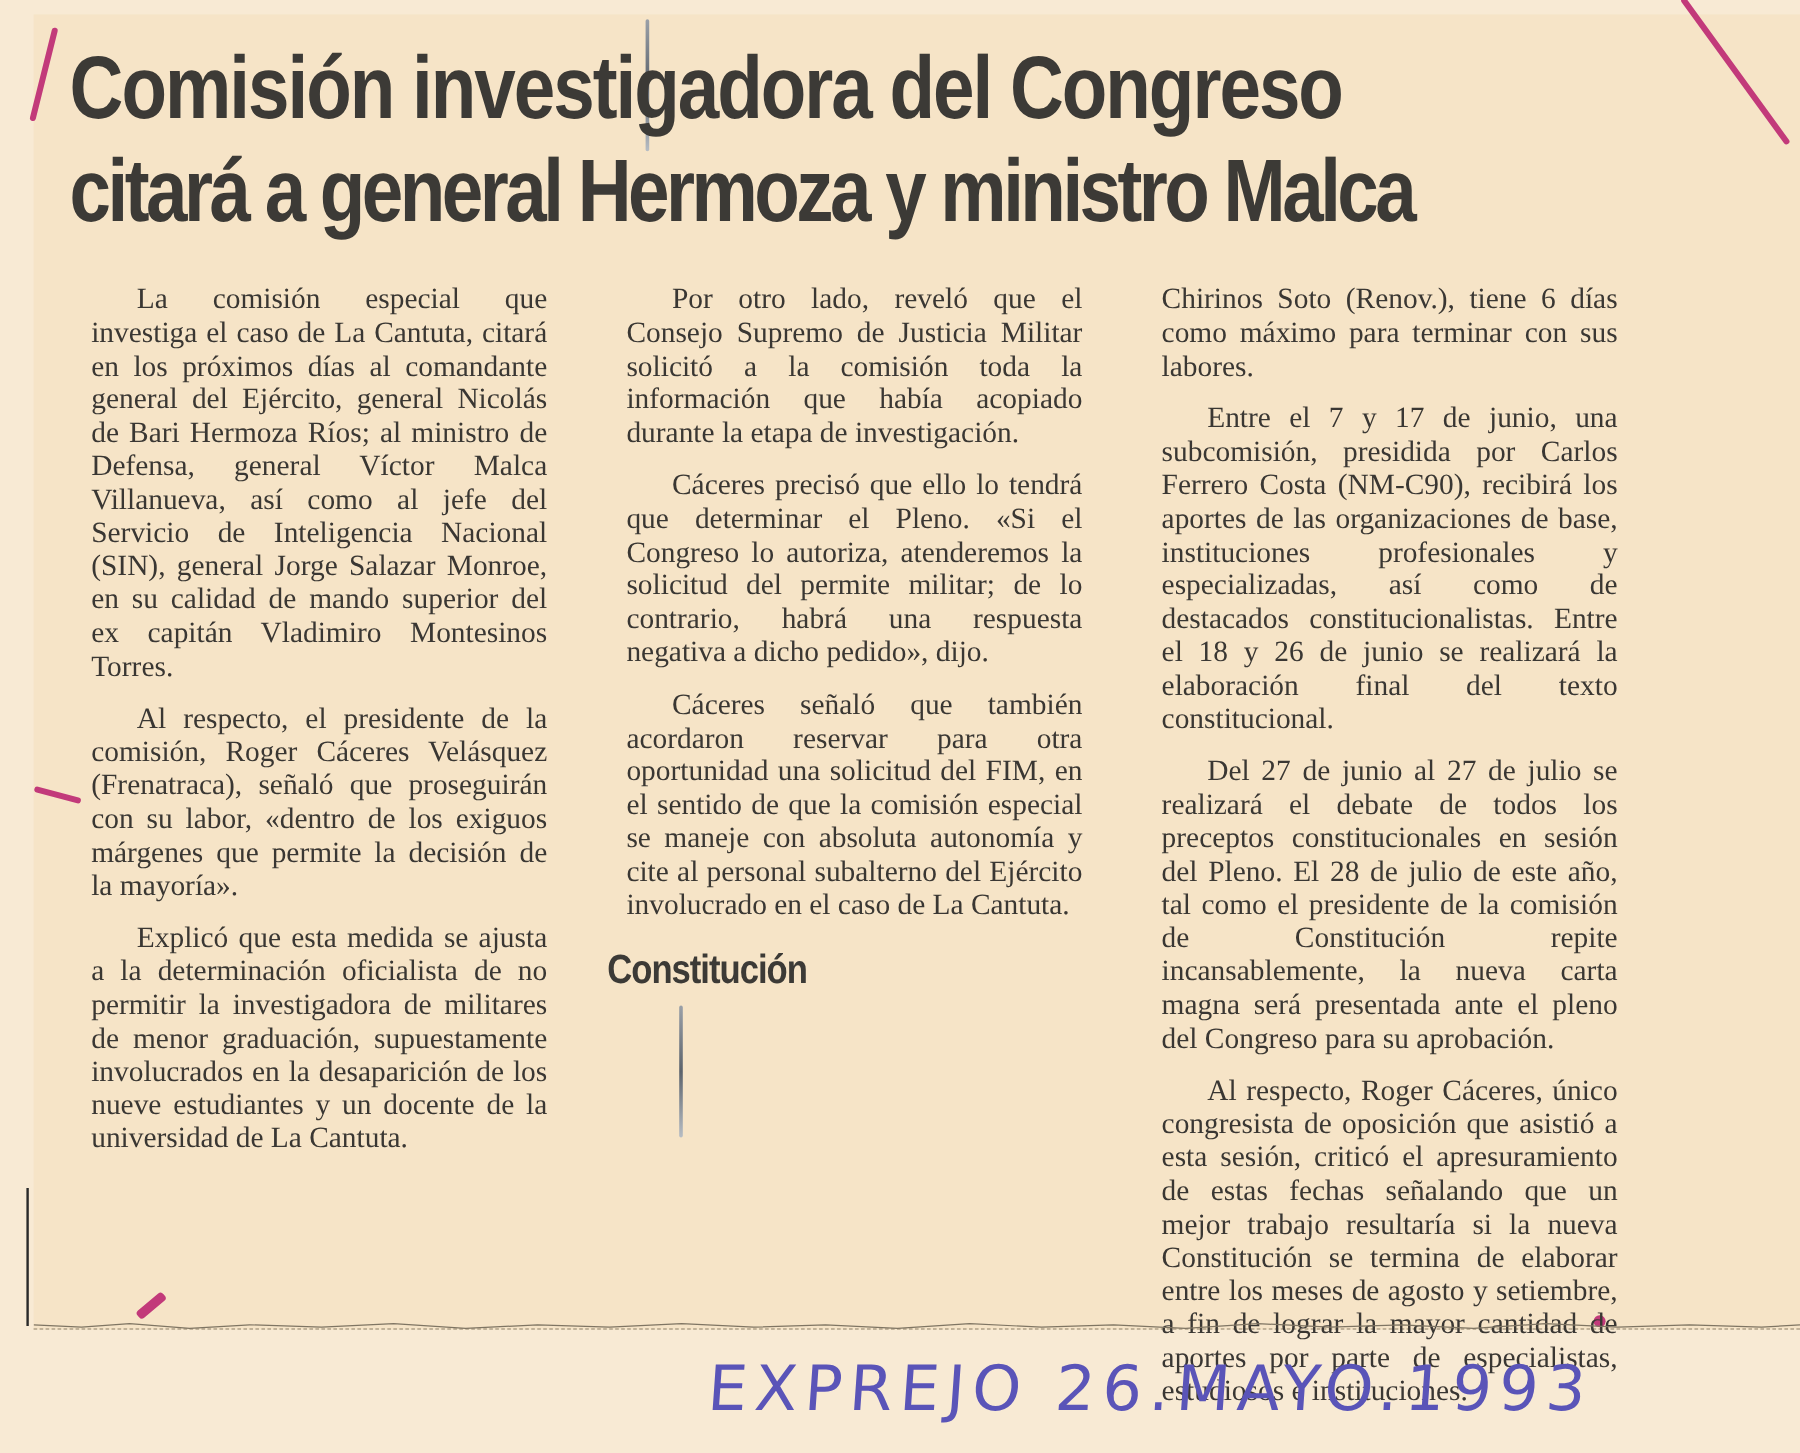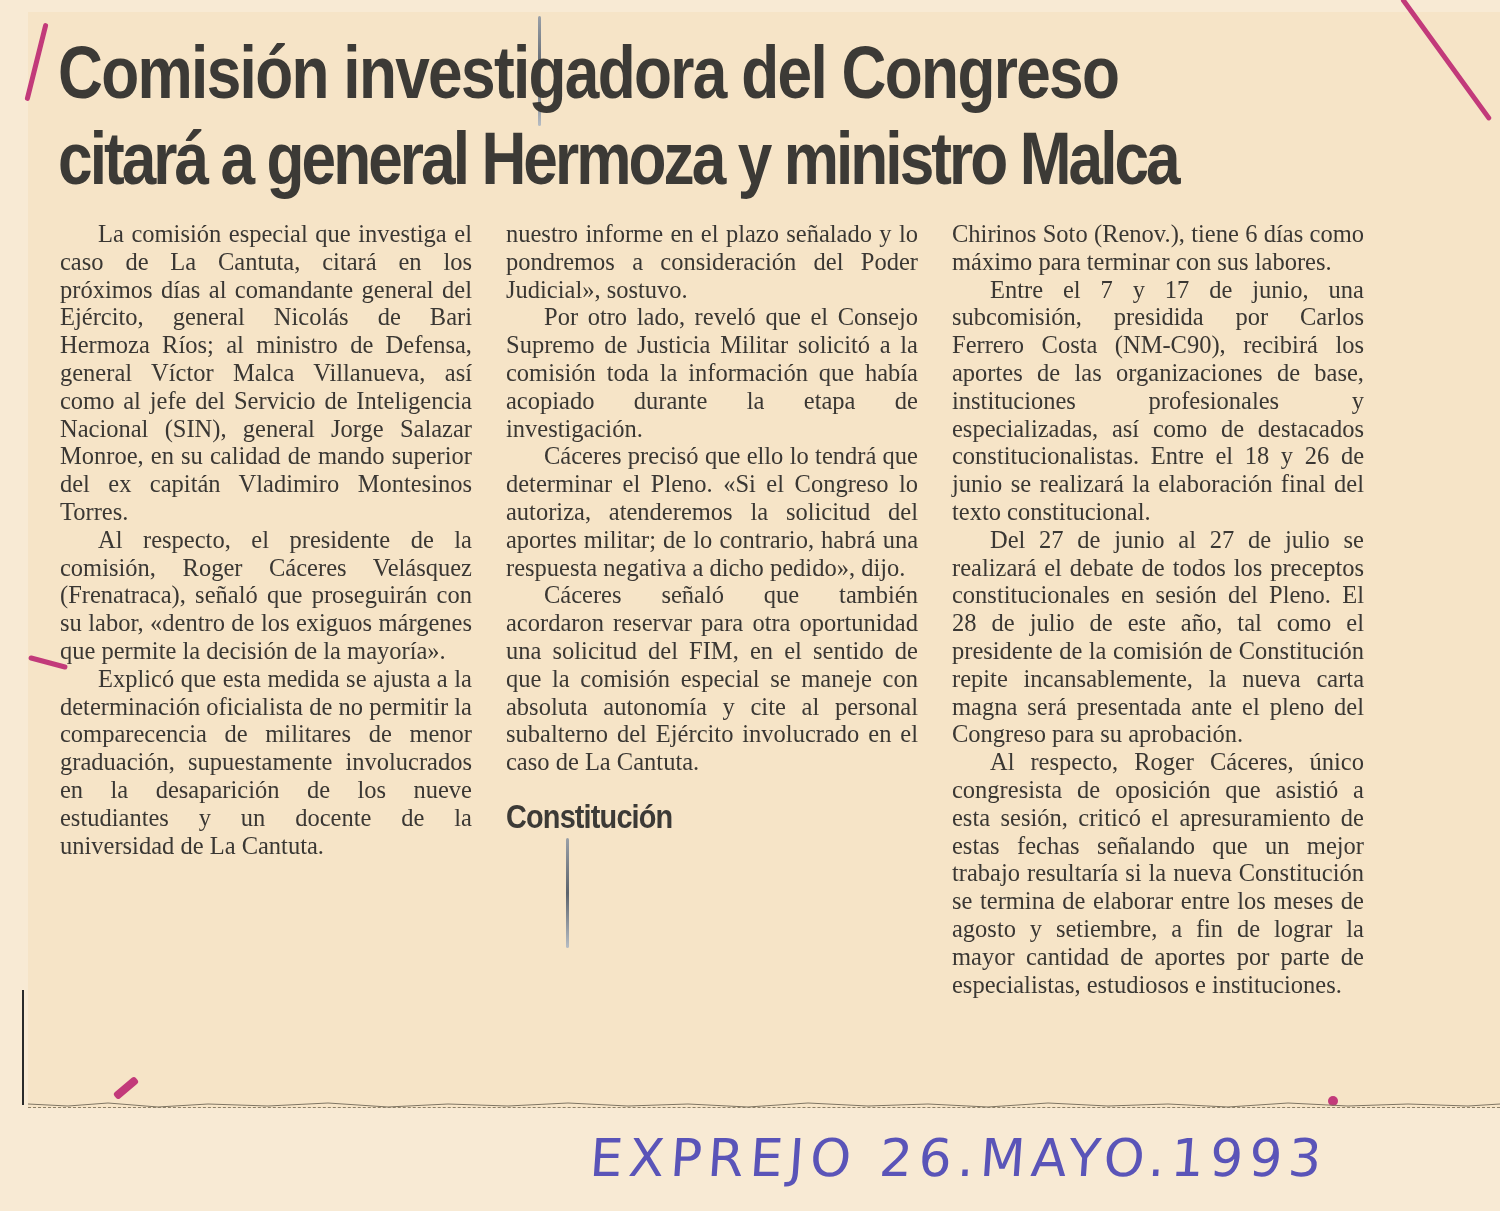--- a/index.html
+++ b/index.html
@@ -25,21 +25,21 @@
     color:#3c3a36; letter-spacing:-2px;
     transform:scaleX(0.84); transform-origin:left top;
   }
   .headline .line1 { font-size:74px; line-height:86px; white-space:nowrap; }
   .headline .line2 { font-size:74px; line-height:86px; white-space:nowrap; letter-spacing:-3.5px; }
   .col {
     position:absolute; top:220px; width:412px;
     font-family:"Liberation Serif", serif; font-size:24.5px; line-height:27.8px;
     color:#3a3733; text-align:justify; hyphens:manual;
   }
-  .col p { margin:0; text-indent:38px; }
+  .col p { margin:16px; text-indent:38px; }
   .col p.cont { text-indent:0; }
   .col1 { left:60px; }
   .col2 { left:506px; }
   .col3 { left:952px; }
   .subhead {
     font-family:"Liberation Sans", sans-serif; font-weight:bold;
     font-size:34px; line-height:40px; color:#3c3a36;
     margin:20px 0 24px 0; transform:scaleX(0.85); transform-origin:left top;
     letter-spacing:-1px;
   }
@@ -76,27 +76,26 @@
 <div class="staple" style="left:566px;top:838px;height:110px;"></div>
 
 <div class="headline">
   <div class="line1">Comisión investigadora del Congreso</div>
   <div class="line2">citará a general Hermoza y ministro Malca</div>
 </div>
 
 <div class="col col1">
   <p>La comisión especial que investiga el caso de La Cantuta, citará en los próximos días al comandante general del Ejército, general Nicolás de Bari Hermoza Ríos; al ministro de Defensa, general Víctor Malca Villanueva, así como al jefe del Servicio de Inteligencia Nacional (SIN), general Jorge Salazar Monroe, en su calidad de mando superior del ex capitán Vladimiro Montesinos Torres.</p>
   <p>Al respecto, el presidente de la comisión, Roger Cáceres Velásquez (Frenatraca), señaló que proseguirán con su labor, «dentro de los exiguos márgenes que permite la decisión de la mayoría».</p>
-  <p>Explicó que esta medida se ajusta a la determinación oficialista de no permitir la comparecencia de militares de menor graduación, supuestamente involucrados en la desaparición de los nueve estudiantes y un docente de la universidad de La Cantuta.</p>
+  <p>Explicó que esta medida se ajusta a la determinación oficialista de no permitir la investigadora de militares de menor graduación, supuestamente involucrados en la desaparición de los nueve estudiantes y un docente de la universidad de La Cantuta.</p>
 </div>
 
 <div class="col col2">
-  <p class="cont">nuestro informe en el plazo señalado y lo pondremos a consideración del Poder Judicial», sostuvo.</p>
   <p>Por otro lado, reveló que el Consejo Supremo de Justicia Militar solicitó a la comisión toda la información que había acopiado durante la etapa de investigación.</p>
-  <p>Cáceres precisó que ello lo tendrá que determinar el Pleno. «Si el Congreso lo autoriza, atenderemos la solicitud del aportes militar; de lo contrario, habrá una respuesta negativa a dicho pedido», dijo.</p>
+  <p>Cáceres precisó que ello lo tendrá que determinar el Pleno. «Si el Congreso lo autoriza, atenderemos la solicitud del permite militar; de lo contrario, habrá una respuesta negativa a dicho pedido», dijo.</p>
   <p>Cáceres señaló que también acordaron reservar para otra oportunidad una solicitud del FIM, en el sentido de que la comisión especial se maneje con absoluta autonomía y cite al personal subalterno del Ejército involucrado en el caso de La Cantuta.</p>
   <div class="subhead">Constitución</div>
 </div>
 
 <div class="col col3">
   <p class="cont">Chirinos Soto (Renov.), tiene 6 días como máximo para terminar con sus labores.</p>
   <p>Entre el 7 y 17 de junio, una subcomisión, presidida por Carlos Ferrero Costa (NM-C90), recibirá los aportes de las organizaciones de base, instituciones profesionales y especializadas, así como de destacados constitucionalistas. Entre el 18 y 26 de junio se realizará la elaboración final del texto constitucional.</p>
   <p>Del 27 de junio al 27 de julio se realizará el debate de todos los preceptos constitucionales en sesión del Pleno. El 28 de julio de este año, tal como el presidente de la comisión de Constitución repite incansablemente, la nueva carta magna será presentada ante el pleno del Congreso para su aprobación.</p>
   <p>Al respecto, Roger Cáceres, único congresista de oposición que asistió a esta sesión, criticó el apresuramiento de estas fechas señalando que un mejor trabajo resultaría si la nueva Constitución se termina de elaborar entre los meses de agosto y setiembre, a fin de lograr la mayor cantidad de aportes por parte de especialistas, estudiosos e instituciones.</p>
 </div>

